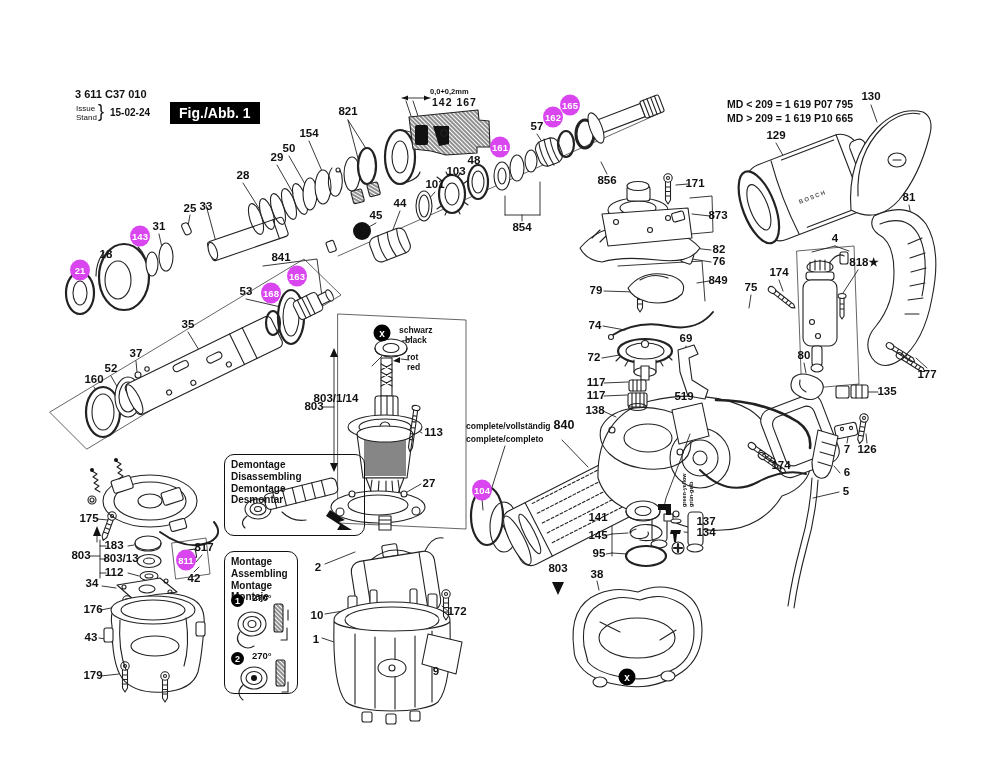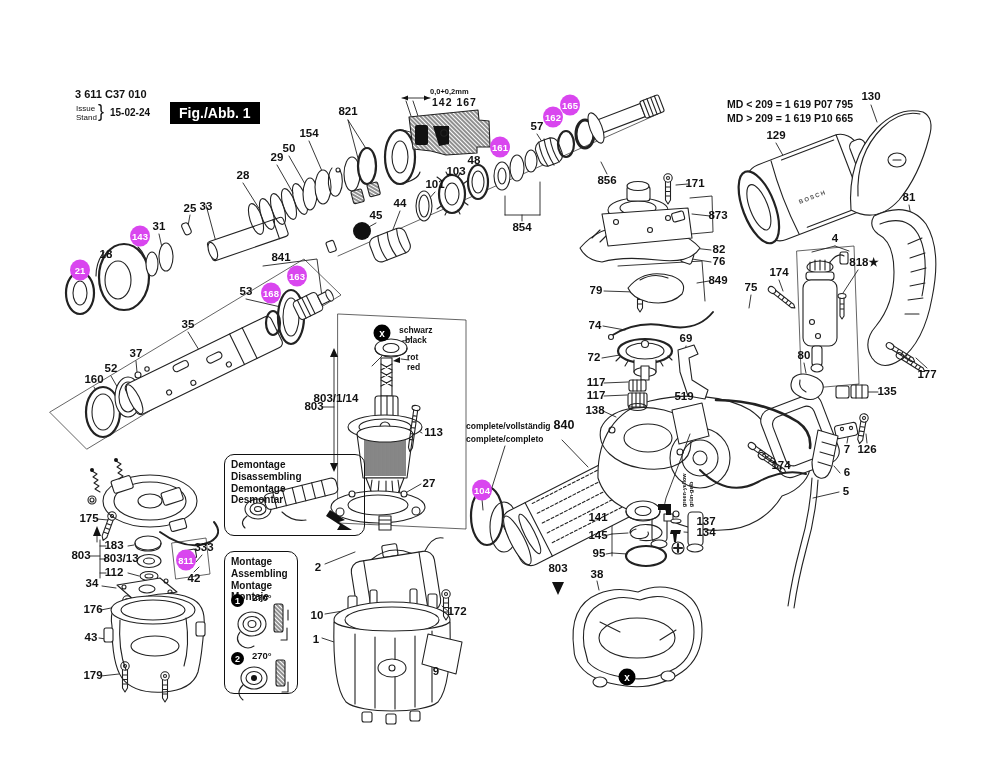--- a/index.html
+++ b/index.html
@@ -581,21 +581,21 @@
       <div class="plabel" style="left: 706px; top: 533px;">134</div>
       <div class="plabel" style="left: 89px; top: 519px;">175</div>
       <div class="plabel" style="left: 114px; top: 546px;">183</div>
       <div class="plabel" style="left: 81px; top: 556px;">803</div>
       <div class="plabel" style="left: 121px; top: 559px;">803/13</div>
       <div class="plabel" style="left: 114px; top: 573px;">112</div>
       <div class="plabel" style="left: 92px; top: 584px;">34</div>
       <div class="plabel" style="left: 93px; top: 610px;">176</div>
       <div class="plabel" style="left: 91px; top: 638px;">43</div>
       <div class="plabel" style="left: 93px; top: 676px;">179</div>
-      <div class="plabel" style="left: 204px; top: 548px;">333</div>
+      <div class="plabel" style="left: 204px; top: 548px;">817</div>
       <div class="plabel" style="left: 194px; top: 579px;">42</div>
       <div class="plabel circled" style="left: 140px; top: 236px;">143</div>
       <div class="plabel circled" style="left: 80px; top: 270px;">21</div>
       <div class="plabel circled" style="left: 500px; top: 147px;">161</div>
       <div class="plabel circled" style="left: 553px; top: 117px;">162</div>
       <div class="plabel circled" style="left: 570px; top: 105px;">165</div>
       <div class="plabel circled" style="left: 297px; top: 276px;">163</div>
       <div class="plabel circled" style="left: 271px; top: 293px;">168</div>
       <div class="plabel circled" style="left: 482px; top: 490px;">104</div>
       <div class="plabel circled" style="left: 186px; top: 560px;">811</div>

